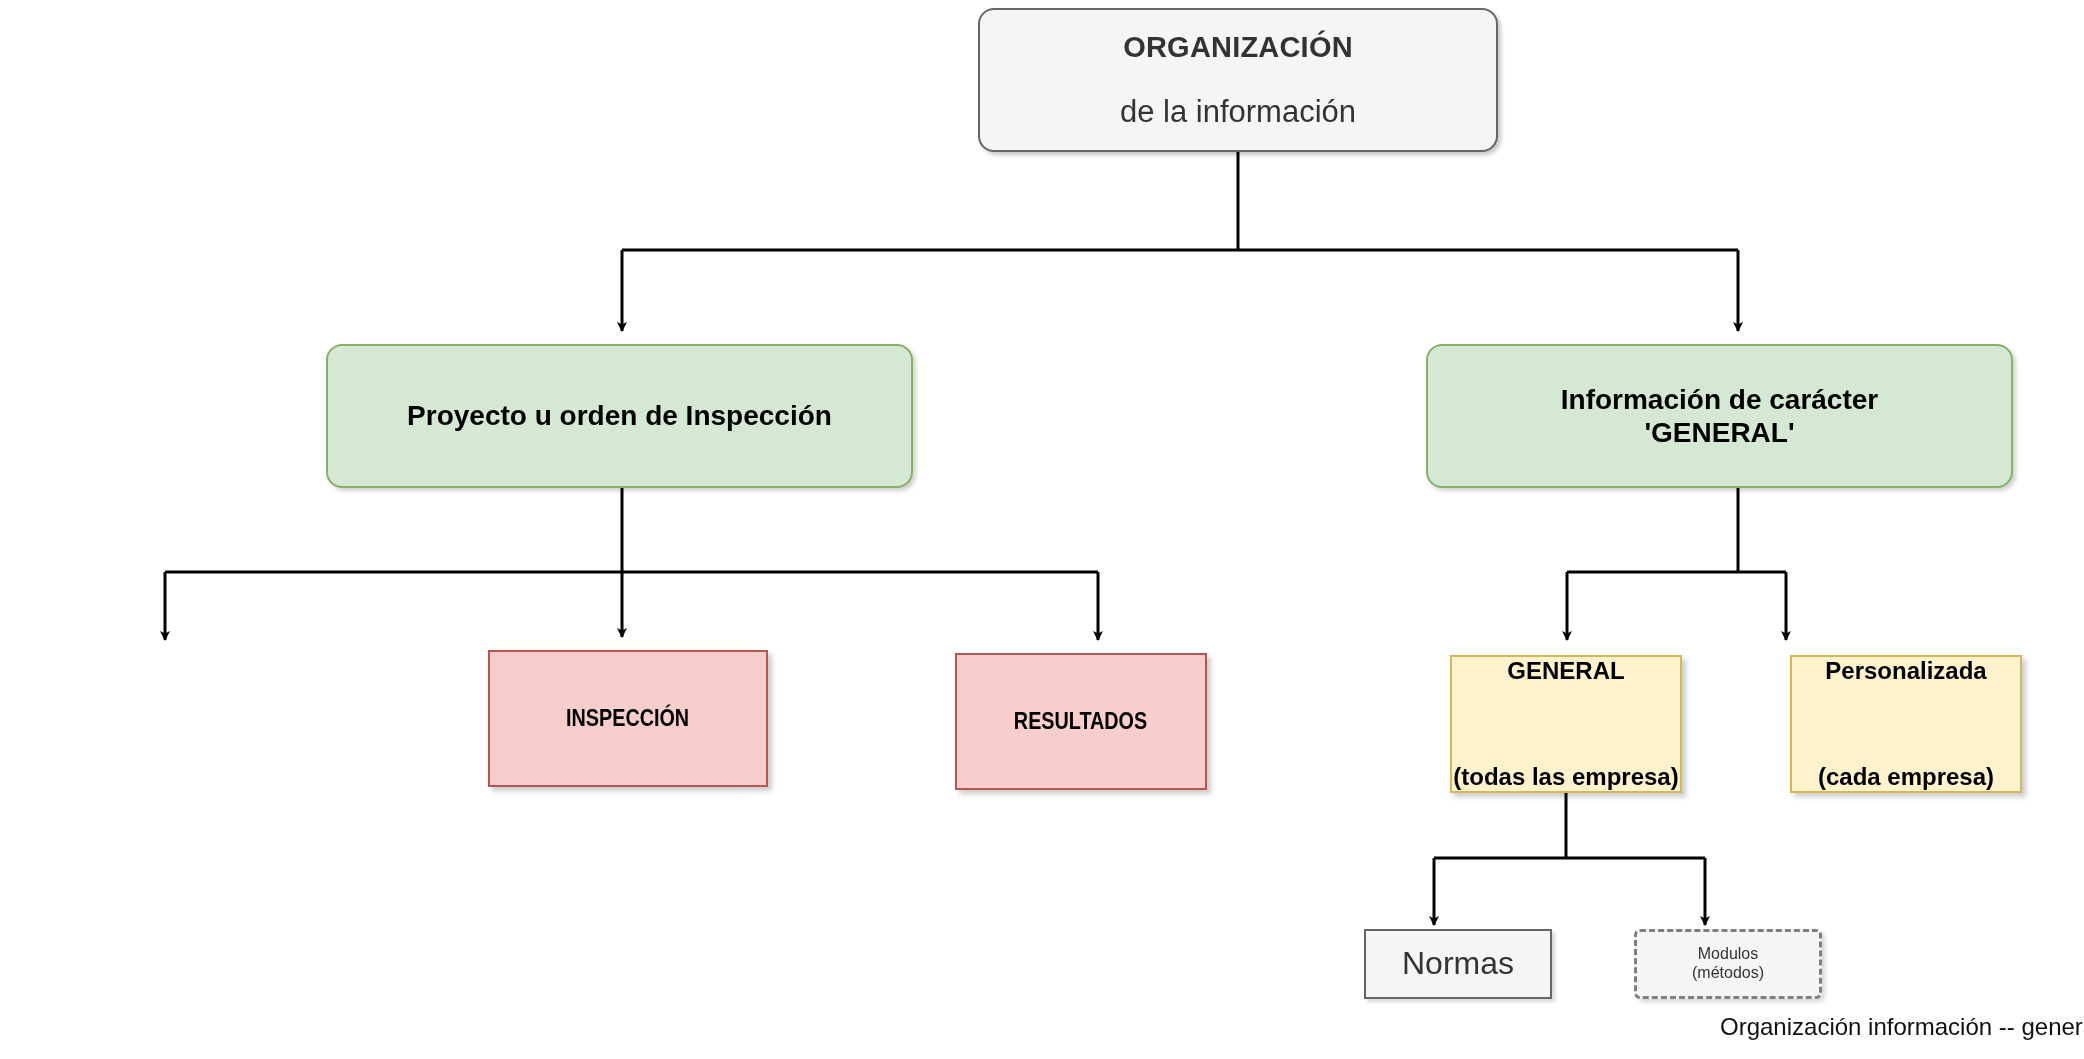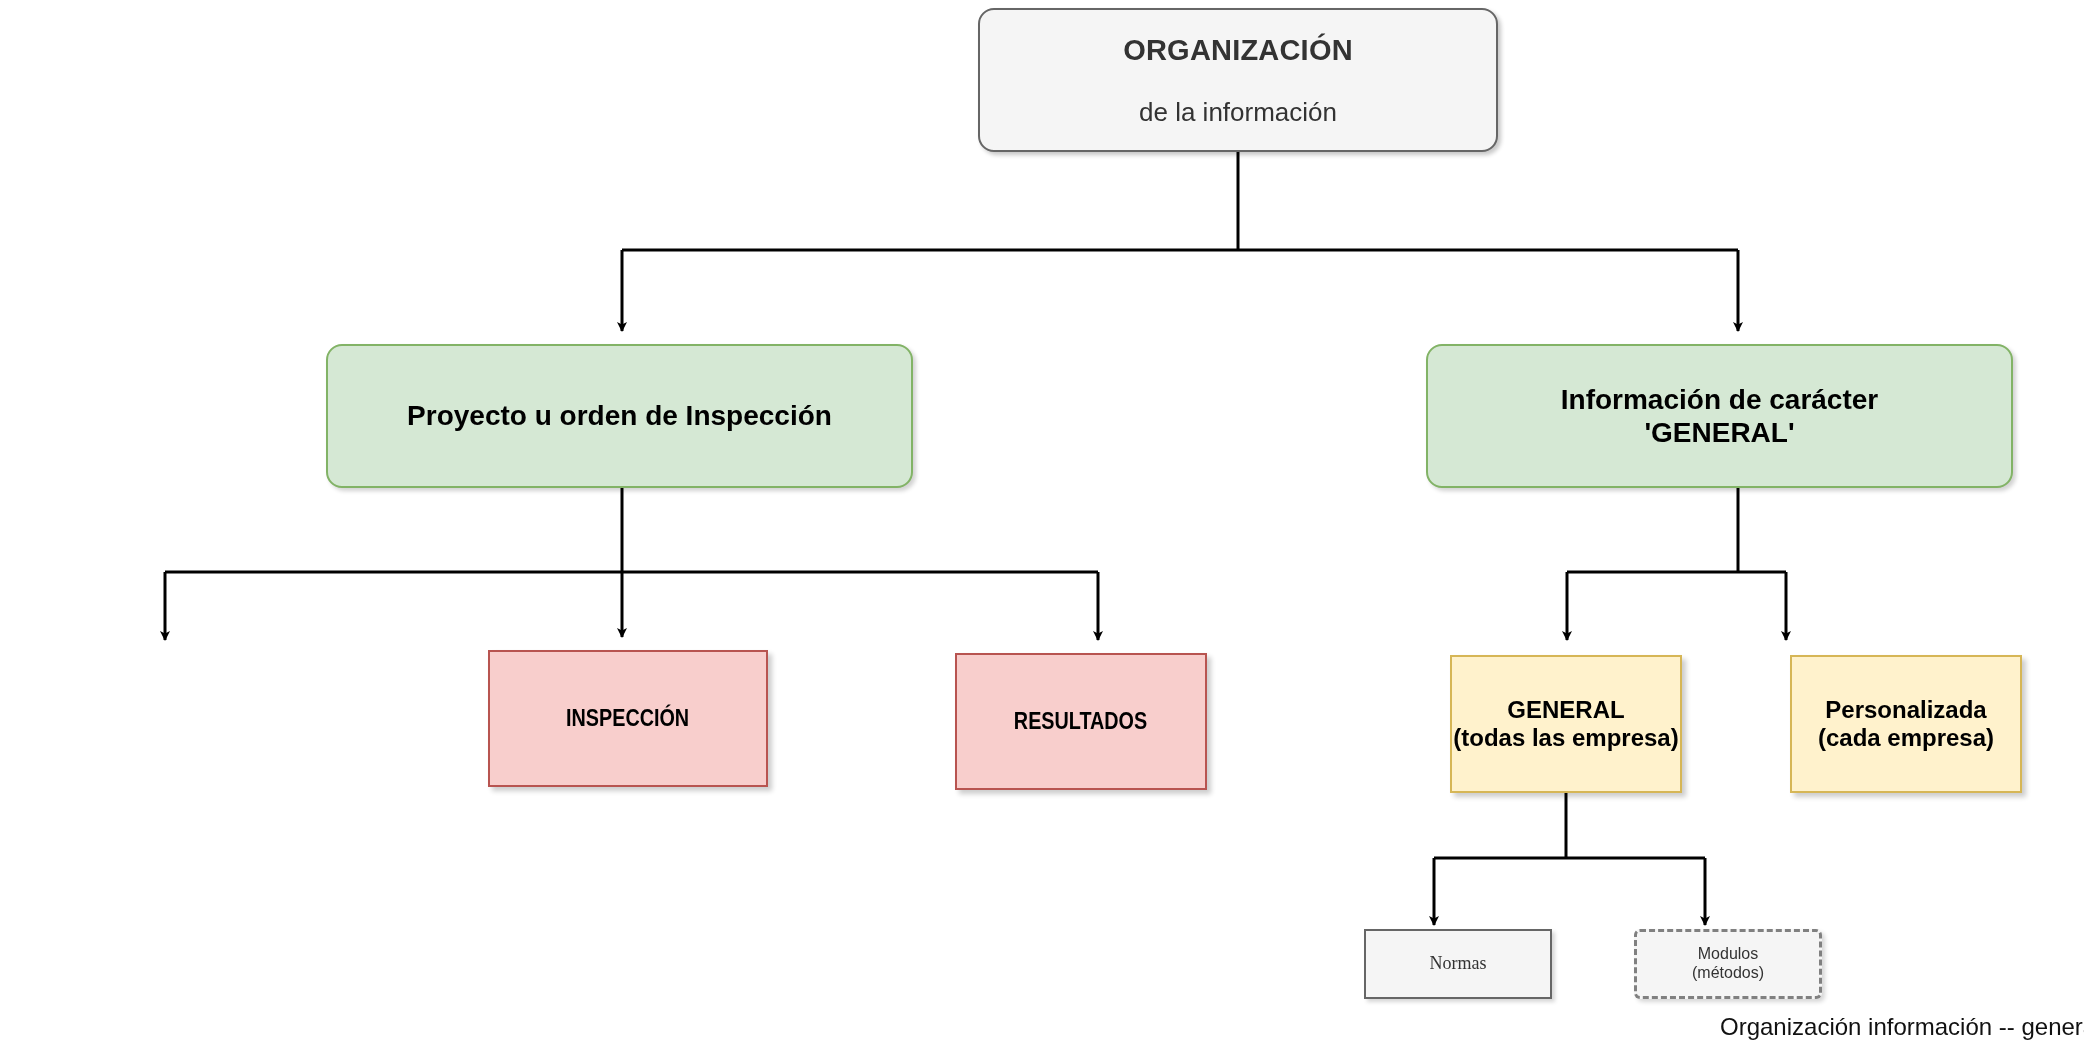--- a/index.html
+++ b/index.html
@@ -48,21 +48,21 @@
     box-shadow: 3px 3px 4px rgba(0,0,0,0.22);
     color: #333333;
     gap: 30px;
   }
   .node-root .l1 {
     font-size: 29px;
     font-weight: bold;
     letter-spacing: 0.2px;
   }
   .node-root .l2 {
-    font-size: 26px;
+    font-size: 31px;
     font-weight: normal;
   }
 
   
   .node-green {
     background: #d5e8d4;
     border: 2px solid #82b366;
     border-radius: 16px;
     box-shadow: 3px 3px 4px rgba(0,0,0,0.18);
   }
@@ -81,37 +81,37 @@
     font-size: 23px;
     font-weight: bold;
     transform: scaleX(0.86);
   }
 
   
   .node-yellow {
     background: #fff2cc;
     border: 2px solid #d6b656;
     box-shadow: 4px 4px 5px rgba(0,0,0,0.20);
+    justify-content: space-between;
   }
   .node-yellow .line {
     font-size: 24px;
     font-weight: bold;
   }
 
   
   .node-plain {
     background: #f5f5f5;
     border: 2px solid #666666;
     color: #333333;
     box-shadow: 3px 3px 4px rgba(0,0,0,0.16);
   }
   .node-plain .line {
-    font-size: 18px;
+    font-size: 32px;
     font-weight: normal;
-    font-family: Liberation Serif, serif;
   }
 
   
   .node-dashed {
     background: #f5f5f5;
     border: 3px dashed #808080;
     border-radius: 6px;
     color: #333333;
     box-shadow: 3px 3px 4px rgba(0,0,0,0.16);
   }

